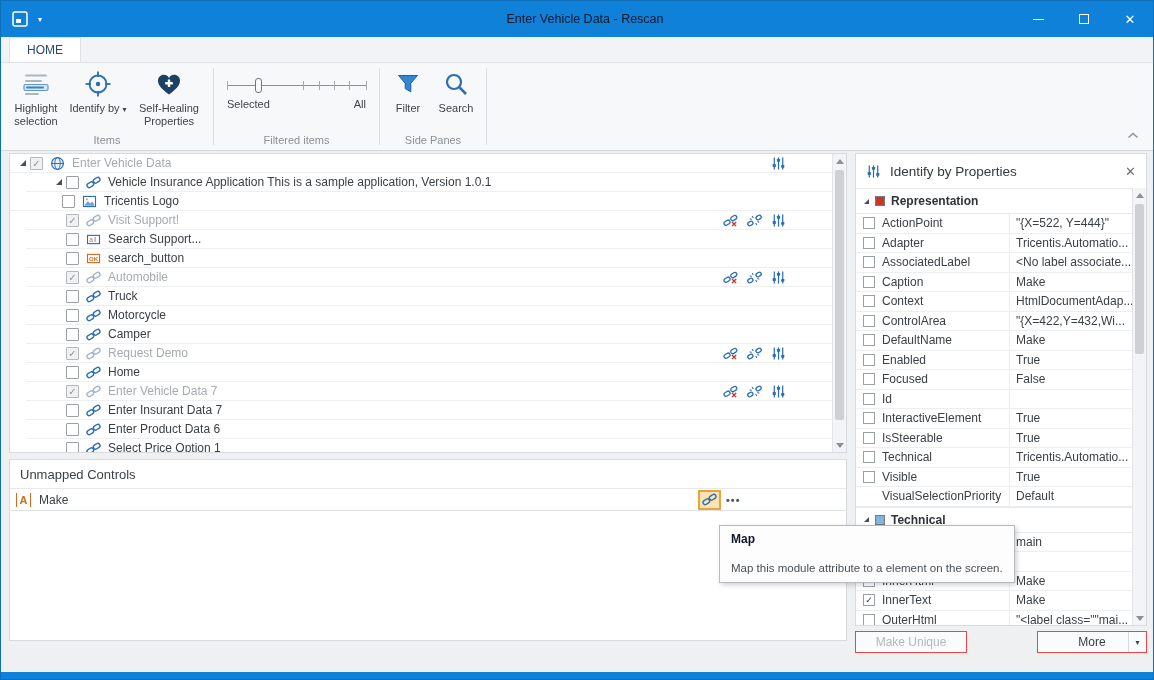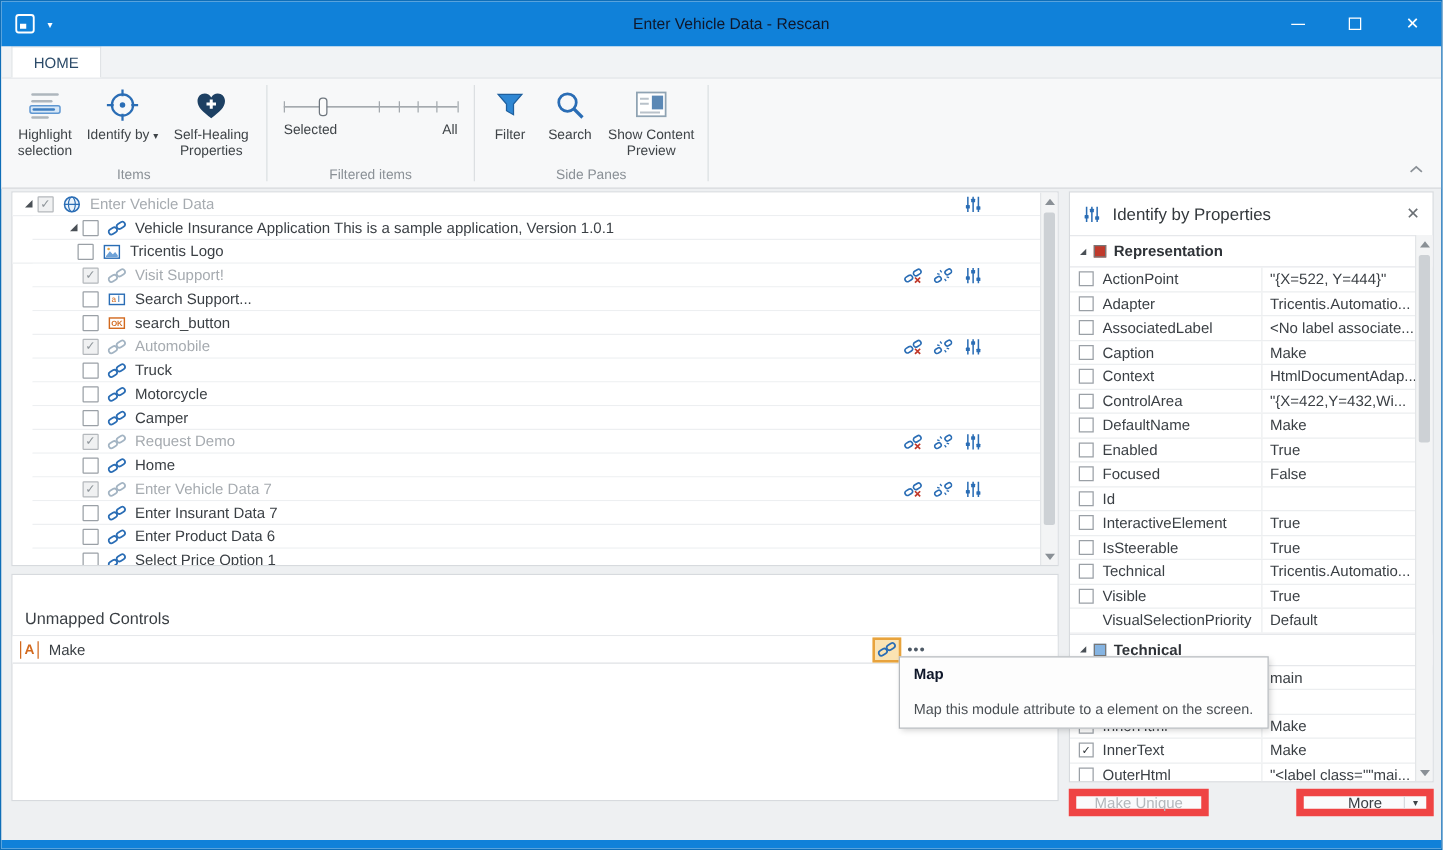--- a/index.html
+++ b/index.html
@@ -67,21 +67,21 @@
   
   .vscroll { position:absolute; top:0; right:0; bottom:0; width:14px; background:#f3f4f5; border-left:1px solid #e3e5e8; }
   .varrow { height:14px; display:flex; align-items:center; justify-content:center; }
   .varrow.down { position:absolute; bottom:0; left:0; right:0; }
   .sarr-up { width:0; height:0; border-left:4px solid transparent; border-right:4px solid transparent; border-bottom:5px solid #8a9096; }
   .sarr-dn { width:0; height:0; border-left:4px solid transparent; border-right:4px solid transparent; border-top:5px solid #8a9096; }
   .vthumb { position:absolute; left:2px; right:2px; background:#cdd1d5; border-radius:2px; }
 
   
   .unmapped { position:absolute; left:8px; top:458px; width:838px; height:182px; background:#fff; border:1px solid #d7dade; }
-  .unmapped-header { padding:7px 10px 6px; font-size:13px; color:#3a3f44; border-bottom:1px solid #e6e8eb;margin-top:20px; }
+  .unmapped-header { padding:7px 10px 6px; font-size:13px; color:#3a3f44; border-bottom:1px solid #e6e8eb; }
   .um-row { position:relative; height:22px; border-bottom:1px solid #dfe2e5; display:flex; align-items:center; padding-left:6px; background:#fff; }
   .um-icon { width:15px; text-align:center; color:#d2691e; font-weight:bold; font-size:11px;
              border-left:1px solid #d2691e; border-right:1px solid #d2691e; line-height:14px; }
   .um-label { margin-left:8px; font-size:12px; color:#3a3f44; }
   .um-actions { position:absolute; left:688px; top:0; height:100%; display:flex; align-items:center; gap:5px; }
   .map-btn { width:23px; height:20px; border:2px solid #e8a33d; background:#fbe3b3; display:flex; align-items:center; justify-content:center; color:#2a6db5; }
   .ellipsis-btn { color:#4e5a66; font-size:11px; letter-spacing:1px; font-weight:bold; }
 
   
   .tooltip { position:absolute; left:718px; top:524px; background:#fdfdfd; border:1px solid #b6babe;
@@ -101,21 +101,21 @@
   .prow { display:flex; align-items:center; height:19.5px; border-bottom:1px solid #eceef0; }
   .pcb-wrap { width:26px; flex:none; display:flex; justify-content:center; }
   .pcb { width:12px; height:12px; border:1px solid #9aa0a6; background:#fff; font-size:9px; line-height:10px; text-align:center; color:#33383c; }
   .pname { width:128px; flex:none; font-size:12px; color:#3a3f44; border-right:1px solid #eceef0; height:100%;
            display:flex; align-items:center; white-space:nowrap; overflow:hidden; }
   .pval { flex:1; padding-left:6px; font-size:12px; color:#3a3f44; white-space:nowrap; overflow:hidden; }
   .props .vscroll { top:34px; }
 
   
   .bottom-btns { position:absolute; left:854px; top:630px; width:292px; display:flex; justify-content:space-between; }
-  .btn { height:22px; border:6px solid #ef4444; background:#fafbfc; font-size:12px; display:flex; align-items:center; justify-content:center; }
+  .btn { height:22px; border:1px solid #ef4444; background:#fafbfc; font-size:12px; display:flex; align-items:center; justify-content:center; }
   .btn-make { width:112px; color:#b4b8bc; }
   .btn-more { width:110px; color:#3a3f44; position:relative; }
   .more-caret { position:absolute; right:0; top:0; bottom:0; width:18px; display:flex; align-items:center; justify-content:center;
                 border-left:1px solid #d7dade; font-size:8px; color:#3f4448; }
 
   .statusbar { position:absolute; left:0; right:0; bottom:0; height:7px; background:#1081d9; }
 </style>
 </head>
 <body>
 
@@ -221,32 +221,20 @@
           <span class="rlabel">Filter</span>
         </div>
         <div class="rbtn w50">
           <span class="ric">
             <svg width="28" height="28" viewBox="0 0 28 28">
                 <circle cx="12" cy="12" r="7" fill="none" stroke="#2a6db5" stroke-width="2.2"></circle>
                 <line x1="17.2" y1="17.2" x2="24" y2="24" stroke="#2a6db5" stroke-width="2.6"></line>
               </svg>
           </span>
           <span class="rlabel">Search</span>
-        </div>
-        <div class="rbtn w80">
-          <span class="ric">
-            <svg width="30" height="30" viewBox="0 0 30 30">
-                <rect x="3.5" y="5" width="23" height="19" fill="#ffffff" stroke="#8fa3b3" stroke-width="1.4"></rect>
-                <rect x="15.5" y="7.5" width="9" height="11" fill="#5b88b5"></rect>
-                <line x1="6" y1="10" x2="13" y2="10" stroke="#b9c2ca" stroke-width="1.6"></line>
-                <line x1="6" y1="14" x2="13" y2="14" stroke="#b9c2ca" stroke-width="1.6"></line>
-                <line x1="6" y1="21" x2="22" y2="21" stroke="#b9c2ca" stroke-width="1.6"></line>
-              </svg>
-          </span>
-          <span class="rlabel">Show Content Preview</span>
         </div>
       </div>
       <div class="glabel">Side Panes</div>
     </div>
     <div class="vsep"></div>
 
 
     <span class="collapse-btn">
       <svg width="12" height="7" viewBox="0 0 12 7">
           <path d="M1.5 5.5 L6 1.5 L10.5 5.5" fill="none" stroke="#8a9096" stroke-width="1.4"></path>

